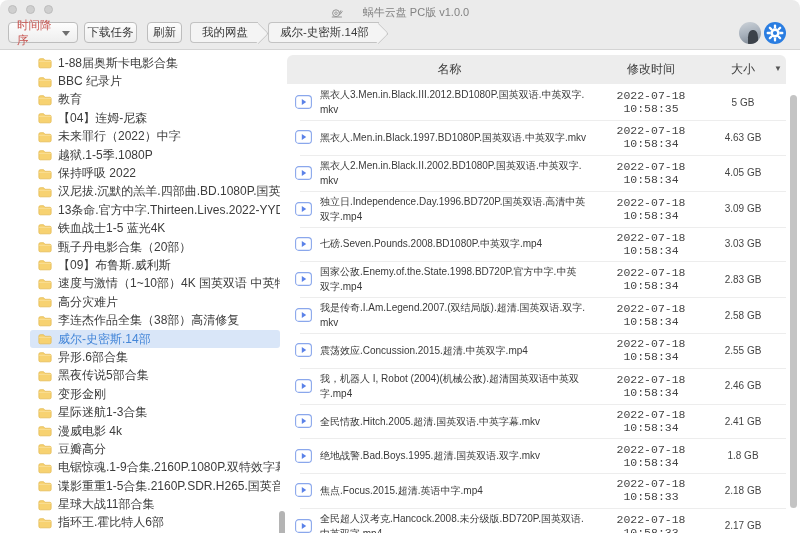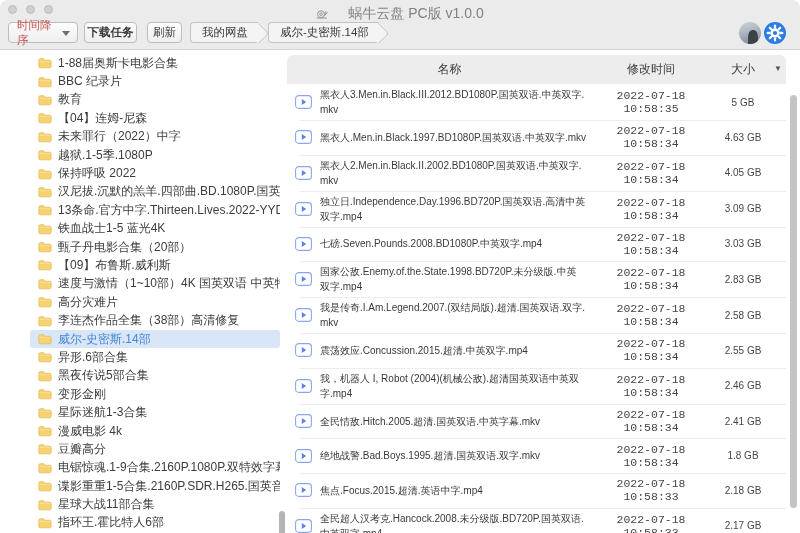--- a/index.html
+++ b/index.html
@@ -9,33 +9,33 @@
             border-radius:8px; overflow:hidden; }
 
   
   .chrome { position:absolute; top:0; left:0; right:0; height:50px;
             background:#ebebeb; border-bottom:1px solid #d4d4d4; }
   .titlebar { position:relative; height:18px; }
   .traffic { position:absolute; left:8px; top:5px; display:flex; gap:9px; }
   .traffic span { width:9px; height:9px; border-radius:50%;
                   background:#cfcfcf; border:1px solid #bcbcbc; }
   .win-title { position:absolute; left:0; right:0; top:5px; text-align:center;
-               font-size:14px; color:#828282; display:flex; justify-content:center;
+               font-size:11px; color:#828282; display:flex; justify-content:center;
                align-items:center; gap:20px; }
   .toolbar { position:relative; height:32px; }
   .tb-btn { position:absolute; top:4px; height:21px; border:1px solid #bdbdbd;
             border-radius:4px; background:linear-gradient(#fdfdfd,#eeeeee);
             font-size:11.5px; color:#3a3a3a; display:flex; align-items:center;
             justify-content:center; cursor:default; }
   .sort-dd { left:8px; width:70px; padding:0 16px 0 8px; color:#c75450;
              justify-content:flex-start; }
   .dd-caret { position:absolute; right:7px; top:8px; width:0; height:0;
               border-left:4px solid transparent; border-right:4px solid transparent;
               border-top:5px solid #6f6f6f; }
-  .btn-download { left:84px; width:53px;font-weight:bold; }
+  .btn-download { left:84px; width:53px; }
   .btn-refresh { left:147px; width:35px; }
   .crumbs { position:absolute; left:190px; top:4px; display:flex; }
   .crumb { position:relative; height:21px; padding:0 10px 0 11px;
            border:1px solid #c3c3c3; border-right:none; border-radius:4px 0 0 4px;
            background:#f4f4f4; font-size:11.5px; color:#3a3a3a;
            display:flex; align-items:center; margin-right:10px; }
   .crumb::after { content:""; position:absolute; right:-7.5px; top:2.6px;
                   width:14px; height:14px; transform:rotate(45deg);
                   border-top:1px solid #c3c3c3; border-right:1px solid #c3c3c3;
                   background:#f4f4f4; border-radius:0 3px 0 0; }
@@ -393,21 +393,21 @@
         </svg>
         <div class="cell-name">七磅.Seven.Pounds.2008.BD1080P.中英双字.mp4</div>
         <div class="cell-time">2022-07-18 10:58:34</div>
         <div class="cell-size">3.03 GB</div>
       </div>
         <div class="row">
         <svg class="file-ic" width="17" height="14" viewBox="0 0 17 14">
           <rect x="0.6" y="0.6" width="15.8" height="12.8" rx="3.2" fill="#ffffff" stroke="#8aa7ec" stroke-width="1.1"></rect>
           <path d="M6.8 4.1 L11.2 7 L6.8 9.9 Z" fill="#5b82e8"></path>
         </svg>
-        <div class="cell-name">国家公敌.Enemy.of.the.State.1998.BD720P.未分级版.中英双字.mp4</div>
+        <div class="cell-name">国家公敌.Enemy.of.the.State.1998.BD720P.官方中字.中英双字.mp4</div>
         <div class="cell-time">2022-07-18 10:58:34</div>
         <div class="cell-size">2.83 GB</div>
       </div>
         <div class="row">
         <svg class="file-ic" width="17" height="14" viewBox="0 0 17 14">
           <rect x="0.6" y="0.6" width="15.8" height="12.8" rx="3.2" fill="#ffffff" stroke="#8aa7ec" stroke-width="1.1"></rect>
           <path d="M6.8 4.1 L11.2 7 L6.8 9.9 Z" fill="#5b82e8"></path>
         </svg>
         <div class="cell-name">我是传奇.I.Am.Legend.2007.(双结局版).超清.国英双语.双字.mkv</div>
         <div class="cell-time">2022-07-18 10:58:34</div>

